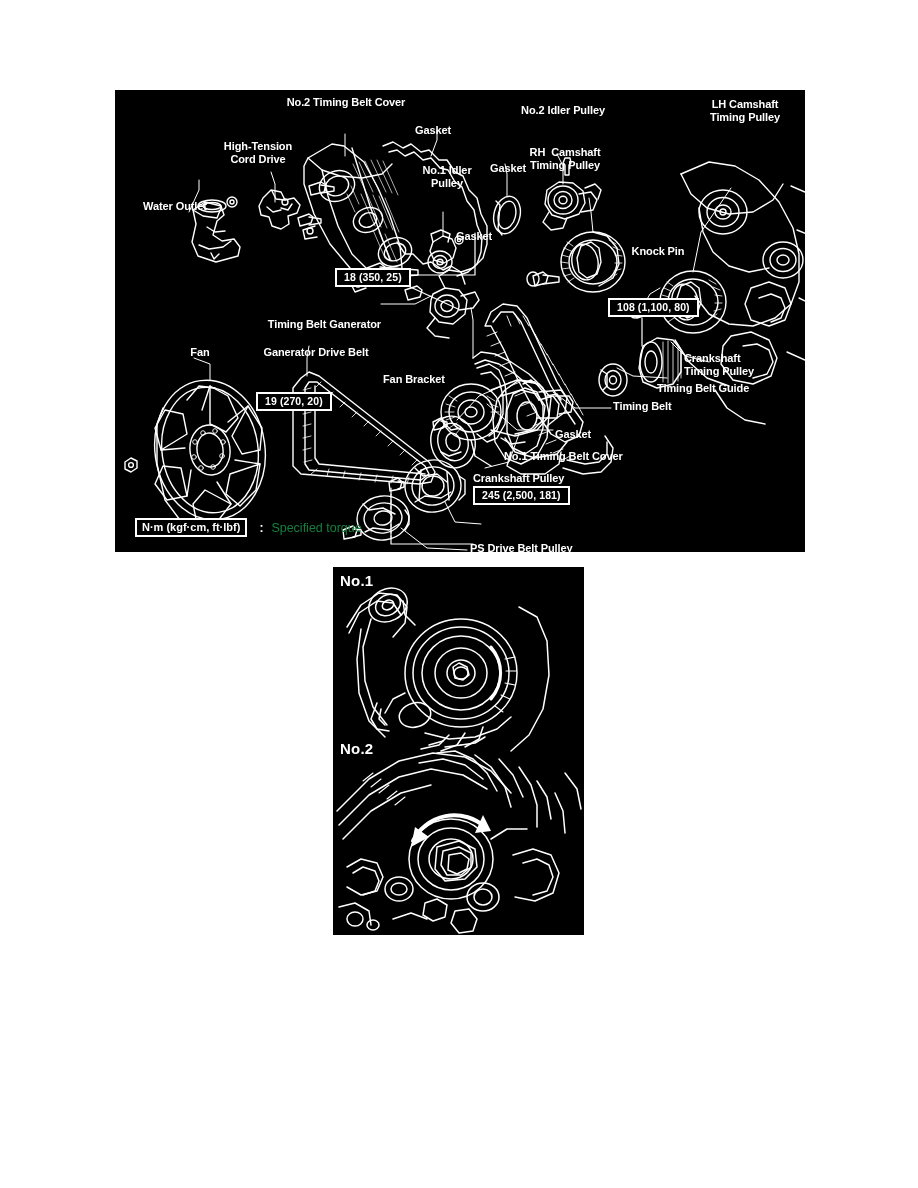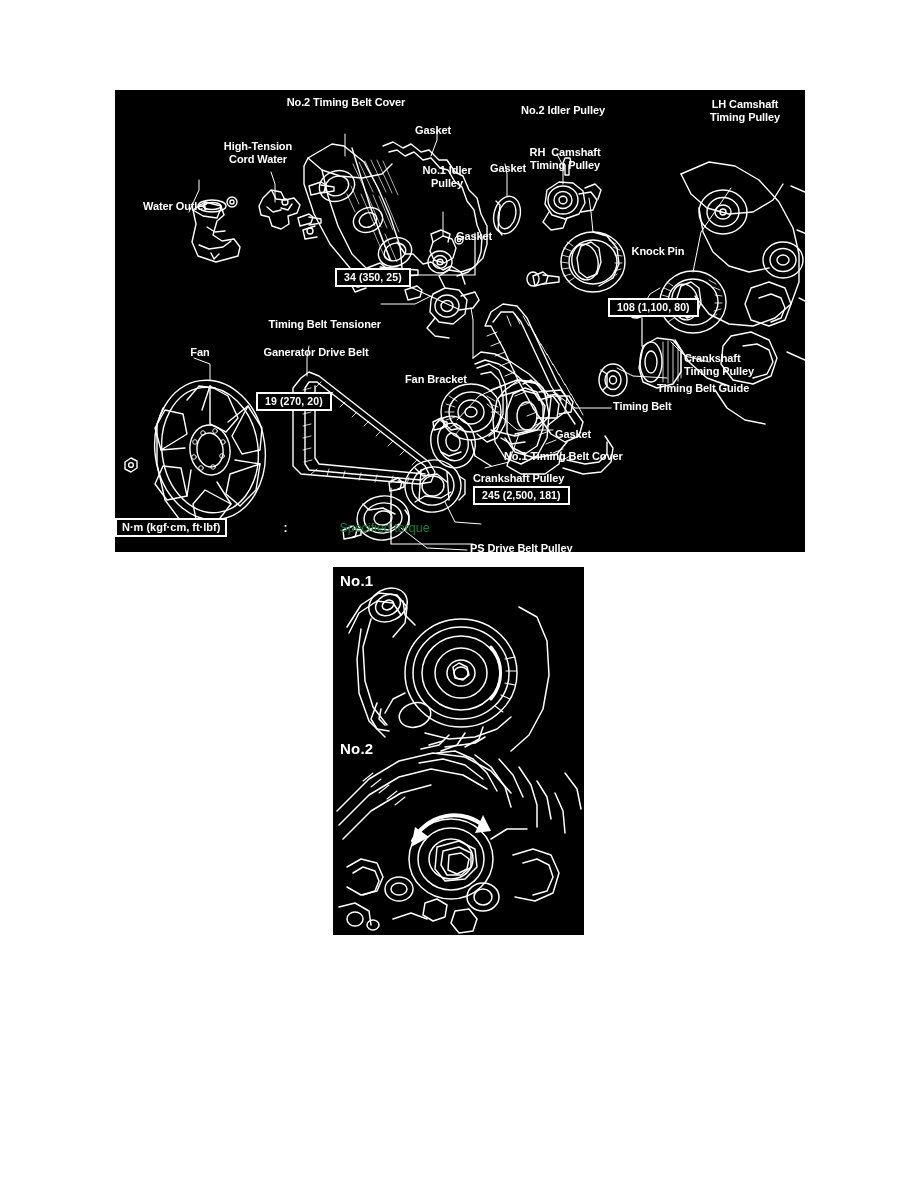--- a/index.html
+++ b/index.html
@@ -24,21 +24,21 @@
   .lbl.rt{text-align:right;}
 
   
   .torque{
     position:absolute;background:#000000;color:#ffffff;
     border:2px solid #ffffff;font-weight:bold;font-size:10.5px;
     padding:1px 7px 2px 7px;white-space:nowrap;letter-spacing:0.1px;
   }
 
   
-  #torque-legend{position:absolute;left:0;top:428px;display:flex;align-items:center;gap:44px;}
+  #torque-legend{position:absolute;left:20px;top:428px;display:flex;align-items:center;}
   #torque-legend .key{
     background:#000;color:#fff;border:2px solid #fff;
     font-weight:bold;font-size:11px;padding:1px 5px 2px 5px;white-space:nowrap;
   }
   #torque-legend .sep{color:#fff;font-weight:bold;font-size:12px;margin:0 8px 0 12px;}
   #torque-legend .txt{color:#15803d;font-weight:normal;font-size:12.5px;white-space:nowrap;}
 
   
   #photo-panel{
     position:absolute;left:333px;top:567px;width:251px;height:368px;
@@ -449,21 +449,21 @@
       </g>
       <g stroke-width="1" stroke-dasharray="3 3">
         <path d="M276 404 l0 44"></path>
       </g>
     </g>
   </svg>
 
   <div class="lbl ctr" style="left:18px;top:110px;width:84px;">Water Outlet</div>
 
   <div class="lbl ctr" style="left:96px;top:50px;width:94px;">High-Tension
-Cord Water</div>
+Cord Drive</div>
 
   <div class="lbl ctr" style="left:128px;top:6px;width:206px;">No.2 Timing Belt Cover</div>
 
   <div class="lbl ctr" style="left:288px;top:34px;width:60px;">Gasket</div>
 
   <div class="lbl ctr" style="left:296px;top:74px;width:72px;">No.1 Idler
 Pulley</div>
 
   <div class="lbl ctr" style="left:364px;top:72px;width:58px;">Gasket</div>
 
@@ -472,44 +472,44 @@
   <div class="lbl ctr" style="left:330px;top:140px;width:58px;">Gasket</div>
 
   <div class="lbl ctr" style="left:396px;top:56px;width:108px;">RH  Camshaft
 Timing Pulley</div>
 
   <div class="lbl ctr" style="left:576px;top:8px;width:108px;">LH Camshaft
 Timing Pulley</div>
 
   <div class="lbl ctr" style="left:508px;top:155px;width:70px;">Knock Pin</div>
 
-  <div class="lbl rt" style="left:82px;top:228px;width:184px;">Timing Belt Tensioner</div>
+  <div class="lbl rt" style="left:82px;top:228px;width:184px;">Timing Belt Ganerator</div>
 
   <div class="lbl ctr" style="left:62px;top:256px;width:46px;">Fan</div>
 
   <div class="lbl ctr" style="left:138px;top:256px;width:126px;">Ganerator Drive Belt</div>
 
-  <div class="lbl" style="left:290px;top:283px;">Fan Bracket</div>
+  <div class="lbl" style="left:268px;top:283px;">Fan Bracket</div>
 
   <div class="lbl" style="left:569px;top:262px;">Crankshaft
 Timing Pulley</div>
 
   <div class="lbl" style="left:542px;top:292px;text-align:center;">Timing Belt Guide</div>
 
   <div class="lbl" style="left:498px;top:310px;">Timing Belt</div>
 
   <div class="lbl" style="left:440px;top:338px;">Gasket</div>
 
   <div class="lbl" style="left:368px;top:360px;padding-left:21px;">No.1 Timing Belt Cover</div>
 
   <div class="lbl" style="left:358px;top:382px;">Crankshaft Pulley</div>
 
   <div class="lbl" style="left:355px;top:440px;margin-top:12px;">PS Drive Belt Pulley</div>
 
-  <div class="torque" style="left:220px;top:178px;">34 (350, 25)</div>
+  <div class="torque" style="left:220px;top:178px;">18 (350, 25)</div>
 
   <div class="torque" style="left:141px;top:302px;">19 (270, 20)</div>
 
   <div class="torque" style="left:493px;top:208px;">108 (1,100, 80)</div>
 
   <div class="torque" style="left:358px;top:396px;">245 (2,500, 181)</div>
 
   <div id="torque-legend">
     <span class="key">N·m (kgf·cm, ft·lbf)</span>
     <span class="sep">:</span>

